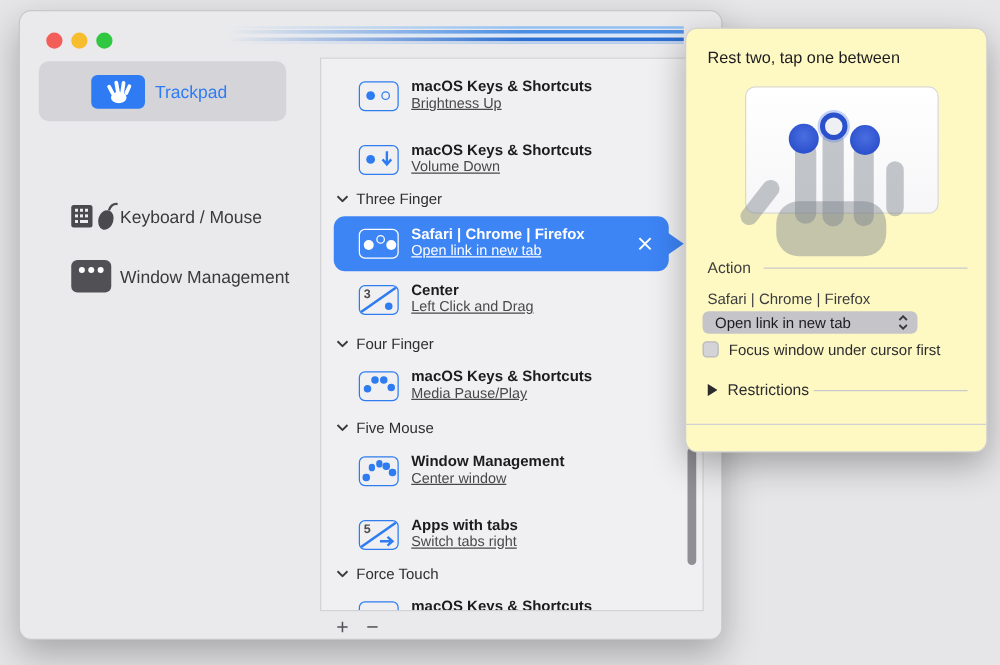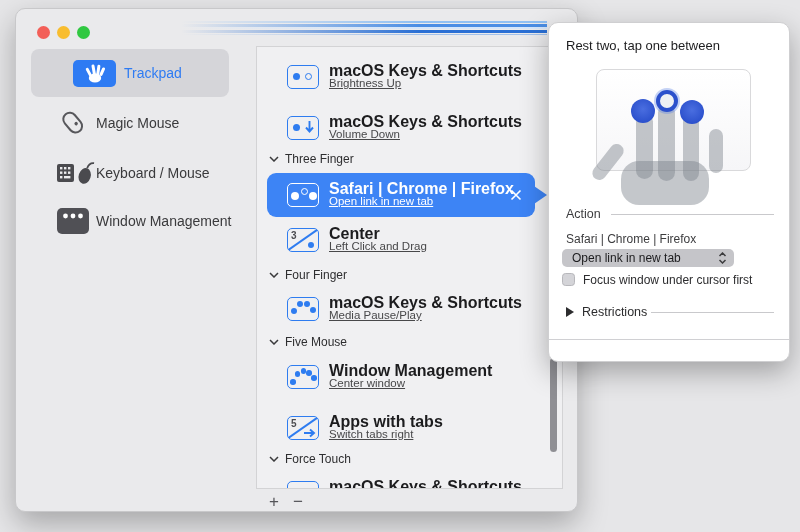--- a/index.html
+++ b/index.html
@@ -40,35 +40,35 @@
   .grow{position:absolute;left:0;width:100%;height:44px;}
   .grow.sel{left:10px;width:268px;background:#3d84f5;border-radius:9px;}
   .gicon{position:absolute;left:30px;top:10px;width:32px;height:24px;border:1.5px solid #2e7cf0;border-radius:5px;box-sizing:border-box;overflow:hidden;}
   .grow.sel .gicon{left:20px;border-color:#fff;}
   .gd{position:absolute;border-radius:50%;background:#2e7cf0;}
   .gd.o{background:transparent;border:1.5px solid #2e7cf0;box-sizing:border-box;}
   .gd.w{background:#fff;}
   .gd.ow{background:transparent;border:1.5px solid #fff;box-sizing:border-box;}
   .diag{position:absolute;left:-4px;top:10px;width:37px;height:1.5px;background:#2e7cf0;transform:rotate(-35deg);}
   .gbadge{position:absolute;left:3px;top:1px;font-size:10px;font-weight:600;color:#4c4c50;}
-  .rtitle{position:absolute;left:72px;top:7px;font-size:16px;font-weight:600;color:#1c1c1e;white-space:nowrap;}
+  .rtitle{position:absolute;left:72px;top:7px;font-size:12px;font-weight:600;color:#1c1c1e;white-space:nowrap;}
   .rsub{position:absolute;left:72px;top:22px;font-size:11.5px;color:#48484a;white-space:nowrap;text-decoration:underline;}
   .grow.sel .rtitle{left:62px;color:#fff;}
   .grow.sel .rsub{left:62px;color:#fff;font-weight:500;}
   .gsection{position:absolute;left:12px;height:16px;display:flex;align-items:center;gap:6px;font-size:12px;color:#2e2e30;}
   .close-x{position:absolute;right:12px;top:50%;transform:translateY(-50%);width:14px;height:14px;cursor:pointer;}
   .tail{position:absolute;right:-12px;top:50%;transform:translateY(-50%);width:0;height:0;
         border-top:9px solid transparent;border-bottom:9px solid transparent;border-left:13px solid #3d84f5;}
   .scroll-thumb{position:absolute;left:293px;top:311px;width:7px;height:94px;border-radius:4px;background:#8f8f94;}
   .plusminus{position:absolute;top:483px;width:20px;height:20px;font-size:17px;color:#545458;
              display:flex;align-items:center;justify-content:center;cursor:pointer;}
   
   .popover{
     position:absolute;left:548px;top:22px;width:242px;height:340px;
-    background:#ffffff;border:1px solid #cfcfd1;border-radius:10px;
+    background:#fef9c3;border:1px solid #cfcfd1;border-radius:10px;
     box-shadow:0 10px 28px rgba(0,0,0,.3);box-sizing:border-box;z-index:3;
   }
   .pop-title{position:absolute;left:17px;top:15px;font-size:13px;color:#1d1d1f;}
   .hand-box{position:absolute;left:47px;top:46px;width:155px;height:102px;border-radius:8px;
             background:linear-gradient(#ffffff,#f6f6f8);border:1px solid #d9d9db;box-sizing:border-box;}
   .hpart{position:absolute;background:rgba(125,130,140,.45);}
   .fdot{position:absolute;width:24px;height:24px;border-radius:50%;
         background:radial-gradient(circle at 50% 42%,#4a6ee0 0%,#2b50cc 75%);}
   .fring{position:absolute;width:22px;height:22px;border-radius:50%;border:4.5px solid #2b50cc;
          background:#eef0f4;box-sizing:border-box;box-shadow:0 0 0 2px rgba(90,130,230,.35);}
@@ -109,31 +109,20 @@
         <rect x="3.2" y="4.5" width="3" height="9" rx="1.5" transform="rotate(-28 4.7 9)"></rect>
         <rect x="8.2" y="1.5" width="3" height="11" rx="1.5" transform="rotate(-10 9.7 7)"></rect>
         <rect x="12.8" y="1.8" width="3" height="11" rx="1.5" transform="rotate(8 14.3 7.3)"></rect>
         <rect x="16.8" y="4.2" width="3" height="9" rx="1.5" transform="rotate(24 18.3 8.7)"></rect>
         <ellipse cx="11" cy="15" rx="6.2" ry="4.6"></ellipse>
       </svg>
     </div>
     <span class="side-label">Trackpad</span>
   </div>
 
-  <div class="side-row" style="top:90px">
-    <div class="side-icon">
-      <svg width="34" height="34" viewBox="0 0 34 34">
-        <g transform="rotate(-40 17 17)">
-          <rect x="10.5" y="5.5" width="13" height="22" rx="6.5" fill="none" stroke="#57575b" stroke-width="2"></rect>
-          <circle cx="19" cy="19.5" r="1.7" fill="#57575b"></circle>
-        </g>
-      </svg>
-    </div>
-    <span class="side-label">Magic Mouse</span>
-  </div>
 
   <div class="side-row" style="top:140px">
     <div class="side-icon" style="width:44px">
       <svg width="42" height="32" viewBox="0 0 42 32">
         <rect x="1" y="7" width="17" height="18" rx="2" fill="#4a4a4e"></rect>
         <g fill="#ececee">
           <rect x="4" y="10" width="2.4" height="2.4"></rect>
             <rect x="8" y="10" width="2.4" height="2.4"></rect>
             <rect x="12" y="10" width="2.4" height="2.4"></rect>
           <rect x="4" y="14.5" width="2.4" height="2.4"></rect>

